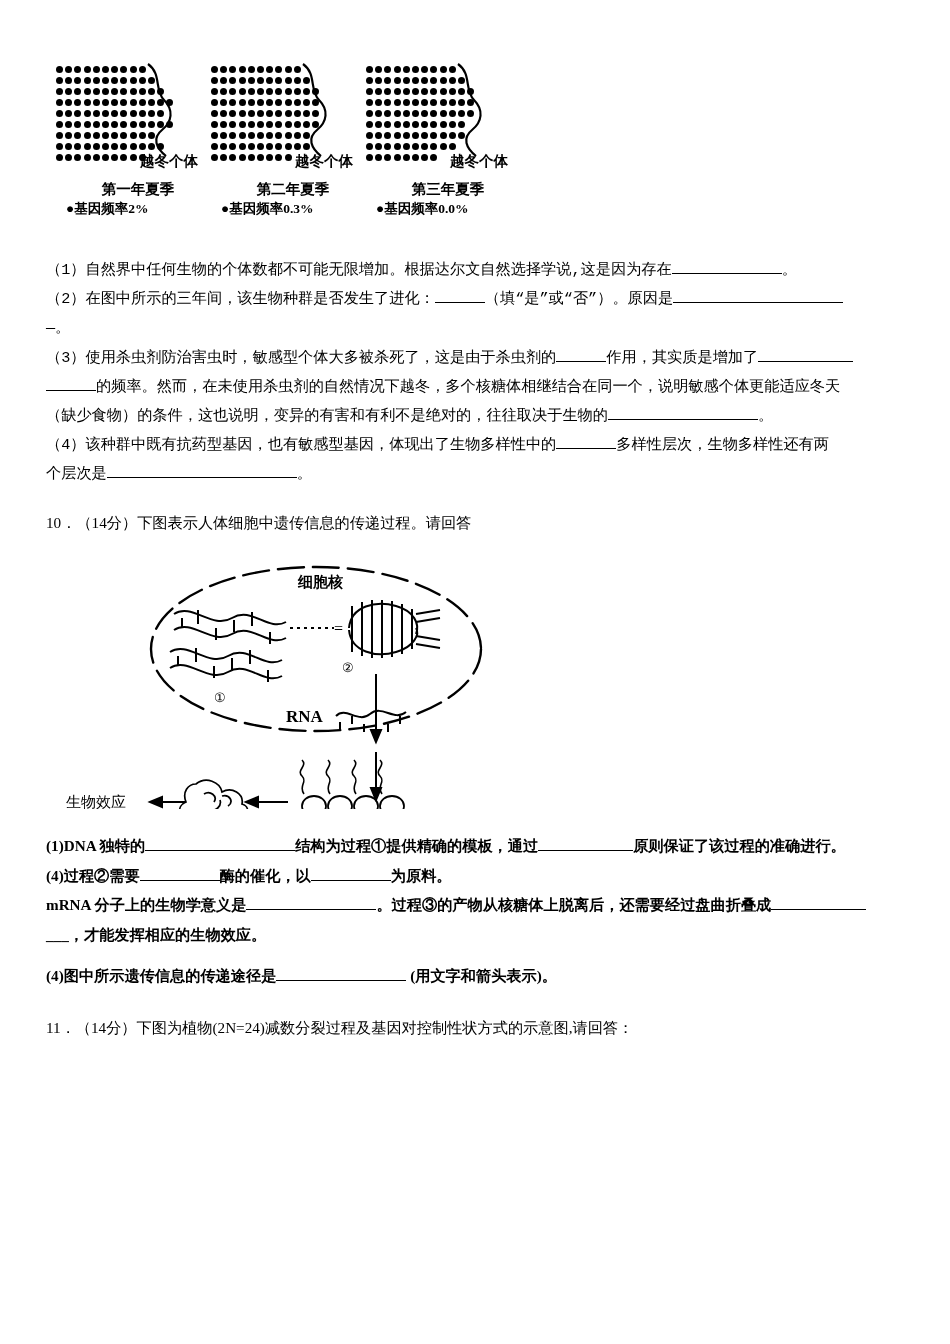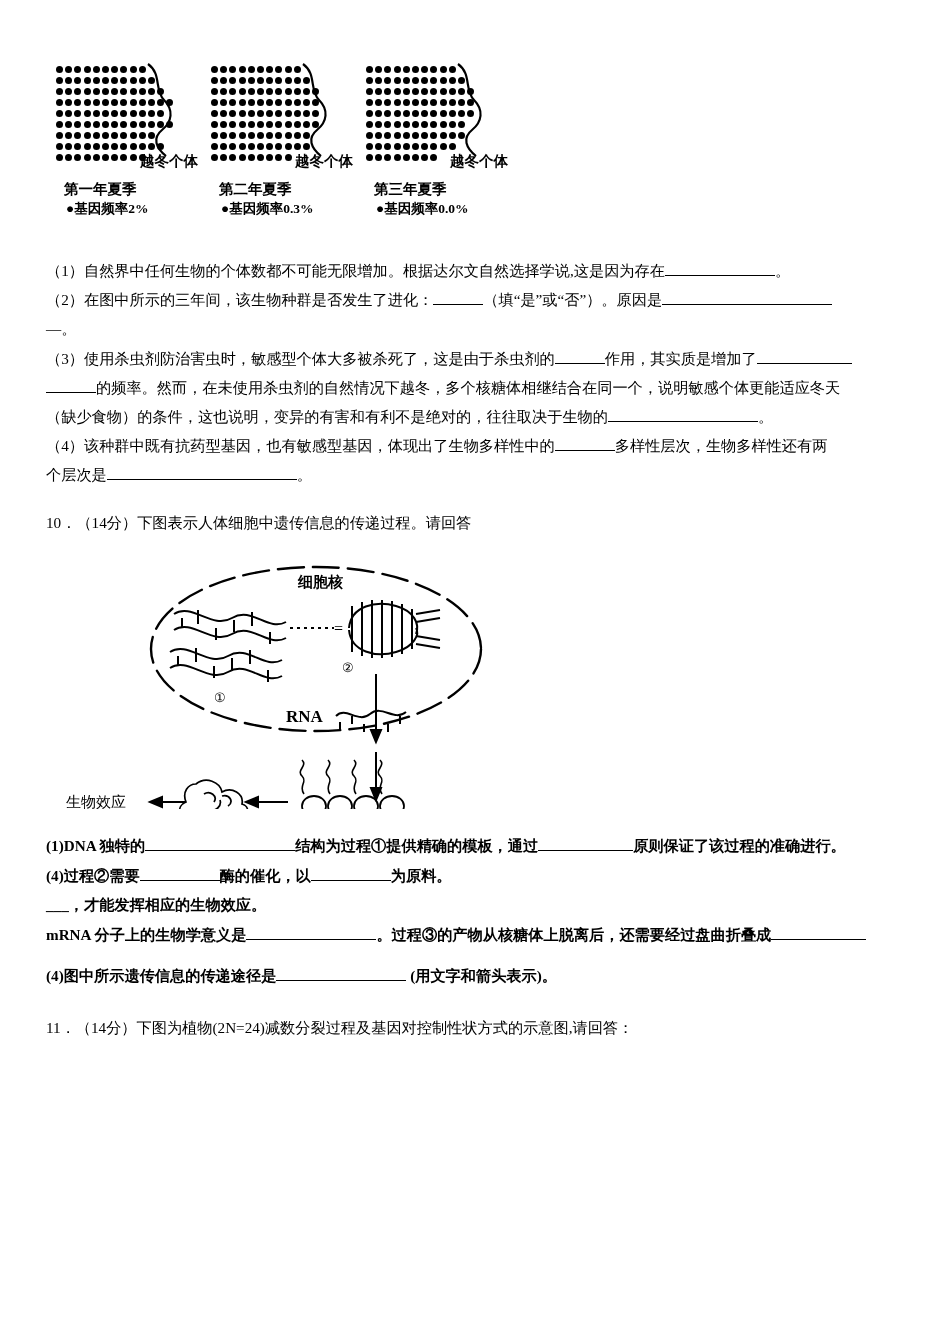--- a/index.html
+++ b/index.html
@@ -67,21 +67,21 @@
   .pop-label {
     position: absolute;
     left: 88px;
     top: 92px;
     font-size: 14.5px;
     font-weight: bold;
     font-family: "Liberation Serif", serif;
     white-space: nowrap;
   }
   .season-line {
-    text-align: left;
+    text-align: center;
     padding-left: 12px;
     font-size: 14.5px;
     font-weight: bold;
     line-height: 1.35;
     white-space: nowrap;
   }
   .freq-line {
     text-align: left;
     padding-left: 14px;
     font-size: 13.5px;
@@ -89,21 +89,21 @@
     line-height: 1.3;
     white-space: nowrap;
   }
 
   
   p.q {
     font-size: 15.2px;
     line-height: 1.92;
     margin: 0;
     text-align: justify;
-    font-family: Liberation Serif, serif;
+    font-family: Liberation Mono, monospace;
   }
   .blank { text-decoration: none; border-bottom: 1px solid #000; display: inline-block; }
   .b60  { width: 60px; }
   .b80  { width: 80px; }
   .b95  { width: 95px; }
   .b110 { width: 110px; }
   .b130 { width: 130px; }
   .b150 { width: 150px; }
   .b170 { width: 170px; }
   .b190 { width: 190px; }
@@ -363,24 +363,24 @@
   </div>
 
   <div style="margin-top:22px;">
     <p class="qb">
       <span>(1)DNA 独特的</span><span class="blank b150"></span><span>结构为过程①提供精确的模板，通过</span><span class="blank b95"></span><span>原则保证了该过程的准确进行。</span>
     </p>
     <p class="qb">
       <span> (4)过程②需要</span><span class="blank b80"></span><span>酶的催化，以</span><span class="blank b80"></span><span>为原料。</span>
     </p>
     <p class="qb">
+      <span>mRNA 分子上的生物学意义是</span><span class="blank b130"></span><span>。过程③的产物从核糖体上脱离后，还需要经过盘曲折叠成</span><span class="blank b95"></span>
+    </p>
+    <p class="qb">
       <span>___，才能发挥相应的生物效应。</span>
-    </p>
-    <p class="qb">
-      <span>mRNA 分子上的生物学意义是</span><span class="blank b130"></span><span>。过程③的产物从核糖体上脱离后，还需要经过盘曲折叠成</span><span class="blank b95"></span>
     </p>
     <p class="qb" style="margin-top:12px;">
       <span>(4)图中所示遗传信息的传递途径是</span><span class="blank b130"></span><span> (用文字和箭头表示)。</span>
     </p>
   </div>
 
   <p class="qnum" style="margin-top:22px;">11．（14分）下图为植物(2N=24)减数分裂过程及基因对控制性状方式的示意图,请回答：</p>
 
 </div>
 

